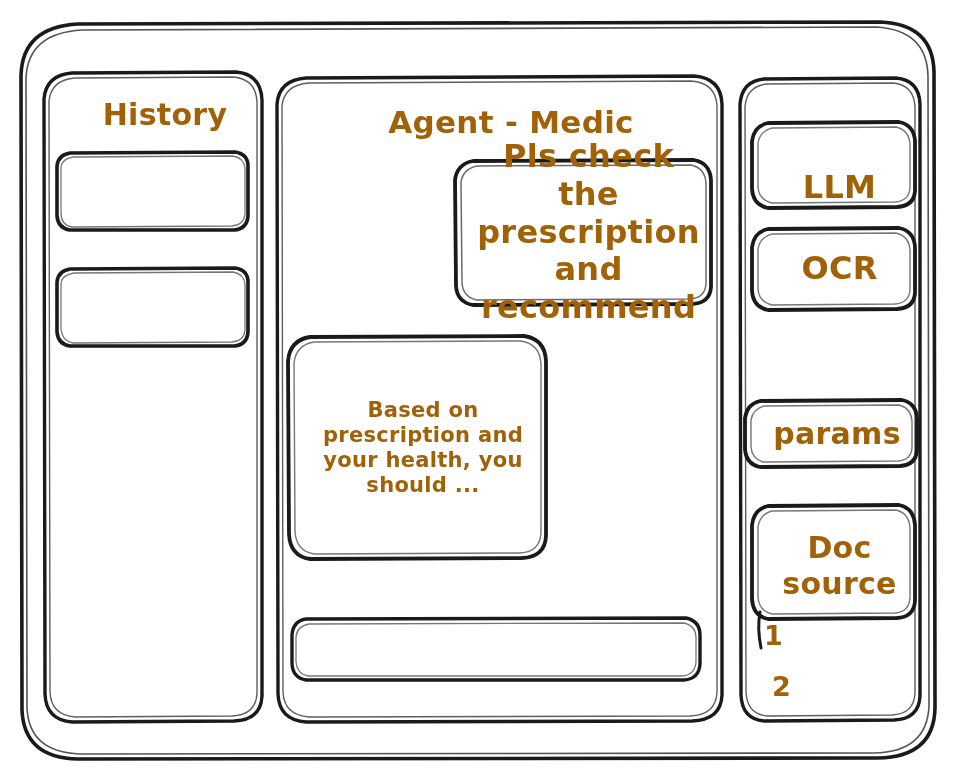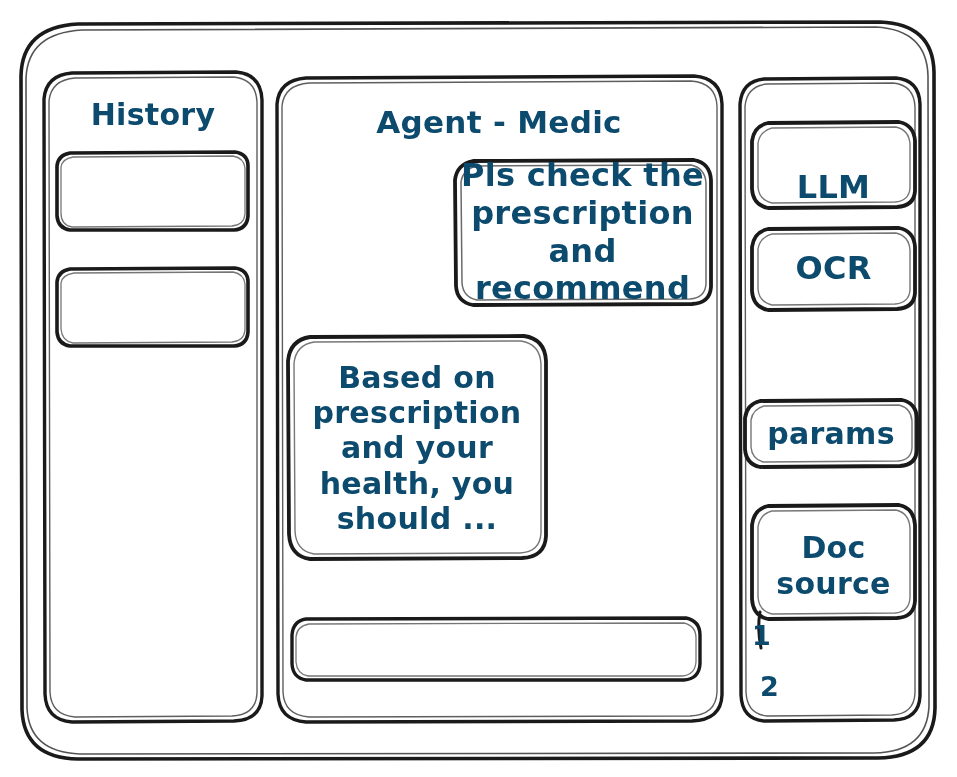--- a/index.html
+++ b/index.html
@@ -33,41 +33,42 @@
     align-items: center;
     justify-content: center;
     text-align: center;
   }
 
   .handwriting {
     font-family: "DejaVu Sans", sans-serif;
     font-weight: 600;
     letter-spacing: 0.3px;
     line-height: 1.18;
-    color: #0c4a6e;
+    color: #a16207;
+    margin-left: 12px;
   }
 
   
   #window-frame { left: 20px;  top: 22px;  width: 915px; height: 738px; }
   #history-title {
     left: 44px; top: 92px; width: 218px; height: 46px;
     font-size: 30px;
   }
   #history-item-1 { left: 57px;  top: 152px; width: 191px; height: 78px; }
   #history-item-2 { left: 57px;  top: 268px; width: 191px; height: 78px; }
   #agent-title {
     left: 276px; top: 98px; width: 446px; height: 48px;
     font-size: 31px;
   }
 
   #user-message  { left: 455px; top: 160px; width: 255px; height: 145px; }
   #user-message .handwriting { font-size: 32px; padding: 0 0; }
 
   #agent-message { left: 288px; top: 336px; width: 258px; height: 224px; }
-  #agent-message .handwriting { font-size: 30px; padding: 0 0; }
+  #agent-message .handwriting { font-size: 21px; padding: 0 0; }
 
   #composer-input { left: 292px; top: 618px; width: 408px; height: 62px; }
 
   #tools-panel   { left: 740px; top: 78px;  width: 180px; height: 644px; }
   #tool-llm      { left: 752px; top: 132px; width: 163px; height: 112px; }
   #tool-ocr      { left: 752px; top: 228px; width: 163px; height: 82px; border-radius: 22px; }
   #tool-params   { left: 745px; top: 400px; width: 172px; height: 67px; }
   #tool-docsource{ left: 752px; top: 505px; width: 163px; height: 121px; }
 
   #tool-llm .handwriting,

